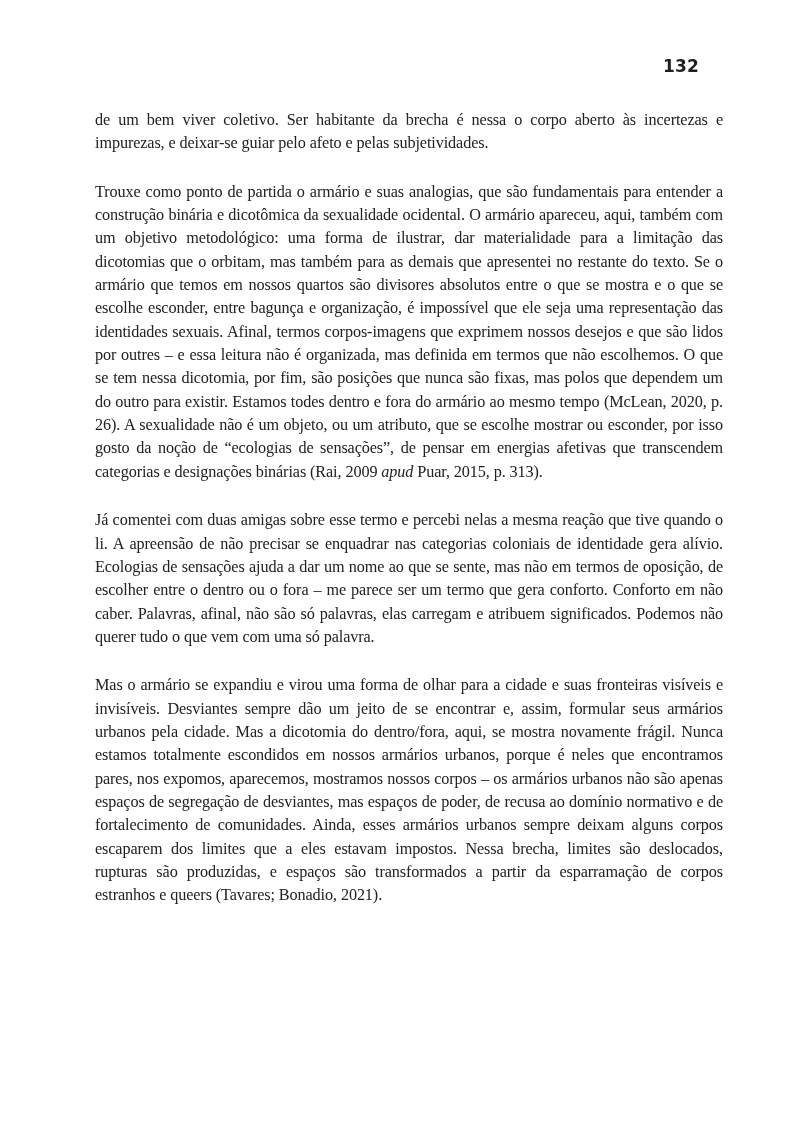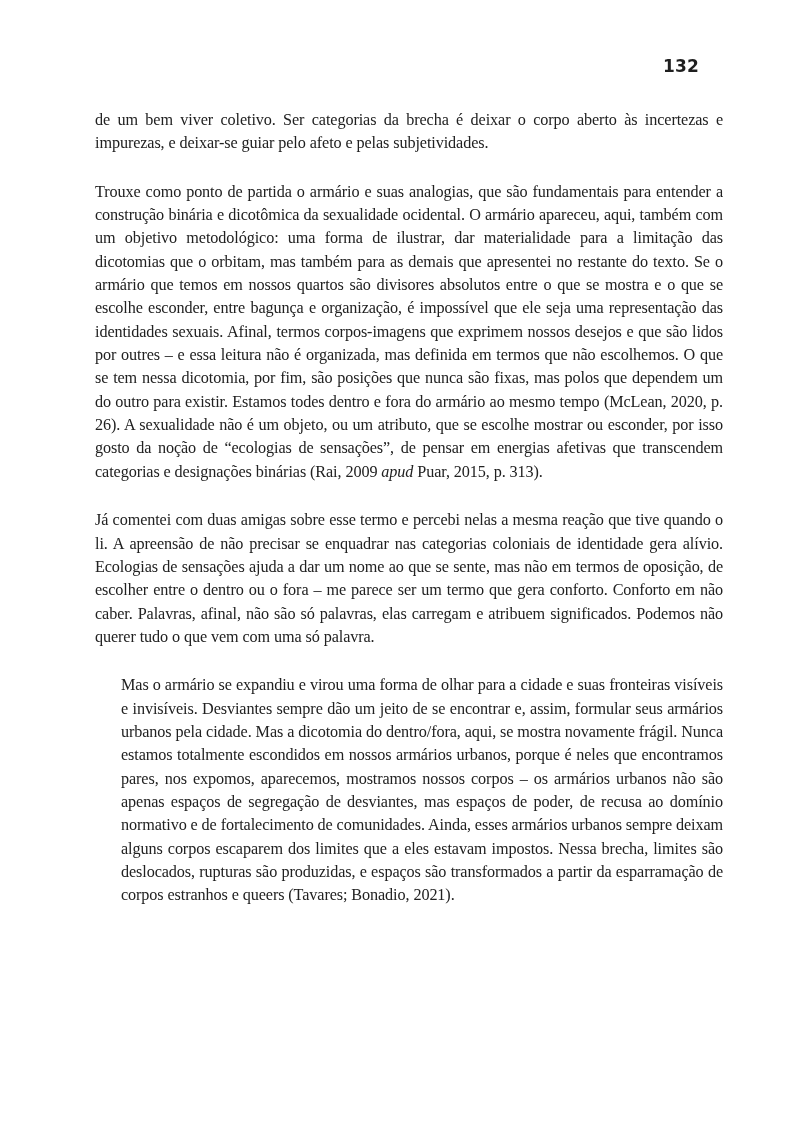--- a/index.html
+++ b/index.html
@@ -38,30 +38,29 @@
     text-align: justify;
     hyphens: auto;
     -webkit-hyphens: auto;
   }
   .text-column p {
     margin: 0 0 25px 0;
     padding: 0;
   }
   .text-column p:last-child {
     margin-bottom: 0;
-    margin-left: 26px;
   }
   .text-column em {
   }
 </style>
 </head>
 <body>
 
 <div class="page">
   <div class="page-number">132</div>
 
   <div class="text-column" style="color: rgb(33, 33, 33);">
-      <p><span>de um bem viver coletivo. Ser categorias da brecha é deixar o corpo aberto às incertezas e impurezas, e deixar-se guiar pelo afeto e pelas subjetividades.</span></p>
+      <p><span>de um bem viver coletivo. Ser habitante da brecha é nessa o corpo aberto às incertezas e impurezas, e deixar-se guiar pelo afeto e pelas subjetividades.</span></p>
       <p><span>Trouxe como ponto de partida o armário e suas analogias, que são fundamentais para entender a construção binária e dicotômica da sexualidade ocidental. O armário apareceu, aqui, também com um objetivo metodológico: uma forma de ilustrar, dar materialidade para a limitação das dicotomias que o orbitam, mas também para as demais que apresentei no restante do texto. Se o armário que temos em nossos quartos são divisores absolutos entre o que se mostra e o que se escolhe esconder, entre bagunça e organização, é impossível que ele seja uma representação das identidades sexuais. Afinal, termos corpos-imagens que exprimem nossos desejos e que são lidos por outres – e essa leitura não é organizada, mas definida em termos que não escolhemos. O que se tem nessa dicotomia, por fim, são posições que nunca são fixas, mas polos que dependem um do outro para existir. Estamos todes dentro e fora do armário ao mesmo tempo (McLean, 2020, p. 26). A sexualidade não é um objeto, ou um atributo, que se escolhe mostrar ou esconder, por isso gosto da noção de “ecologias de sensações”, de pensar em energias afetivas que transcendem categorias e designações binárias (Rai, 2009 </span><em>apud</em><span> Puar, 2015, p. 313).</span></p>
       <p><span>Já comentei com duas amigas sobre esse termo e percebi nelas a mesma reação que tive quando o li. A apreensão de não precisar se enquadrar nas categorias coloniais de identidade gera alívio. Ecologias de sensações ajuda a dar um nome ao que se sente, mas não em termos de oposição, de escolher entre o dentro ou o fora – me parece ser um termo que gera conforto. Conforto em não caber. Palavras, afinal, não são só palavras, elas carregam e atribuem significados. Podemos não querer tudo o que vem com uma só palavra.</span></p>
       <p><span>Mas o armário se expandiu e virou uma forma de olhar para a cidade e suas fronteiras visíveis e invisíveis. Desviantes sempre dão um jeito de se encontrar e, assim, formular seus armários urbanos pela cidade. Mas a dicotomia do dentro/fora, aqui, se mostra novamente frágil. Nunca estamos totalmente escondidos em nossos armários urbanos, porque é neles que encontramos pares, nos expomos, aparecemos, mostramos nossos corpos – os armários urbanos não são apenas espaços de segregação de desviantes, mas espaços de poder, de recusa ao domínio normativo e de fortalecimento de comunidades. Ainda, esses armários urbanos sempre deixam alguns corpos escaparem dos limites que a eles estavam impostos. Nessa brecha, limites são deslocados, rupturas são produzidas, e espaços são transformados a partir da esparramação de corpos estranhos e queers (Tavares; Bonadio, 2021).</span></p>
     </div>
 </div>
 
 </body></html>

